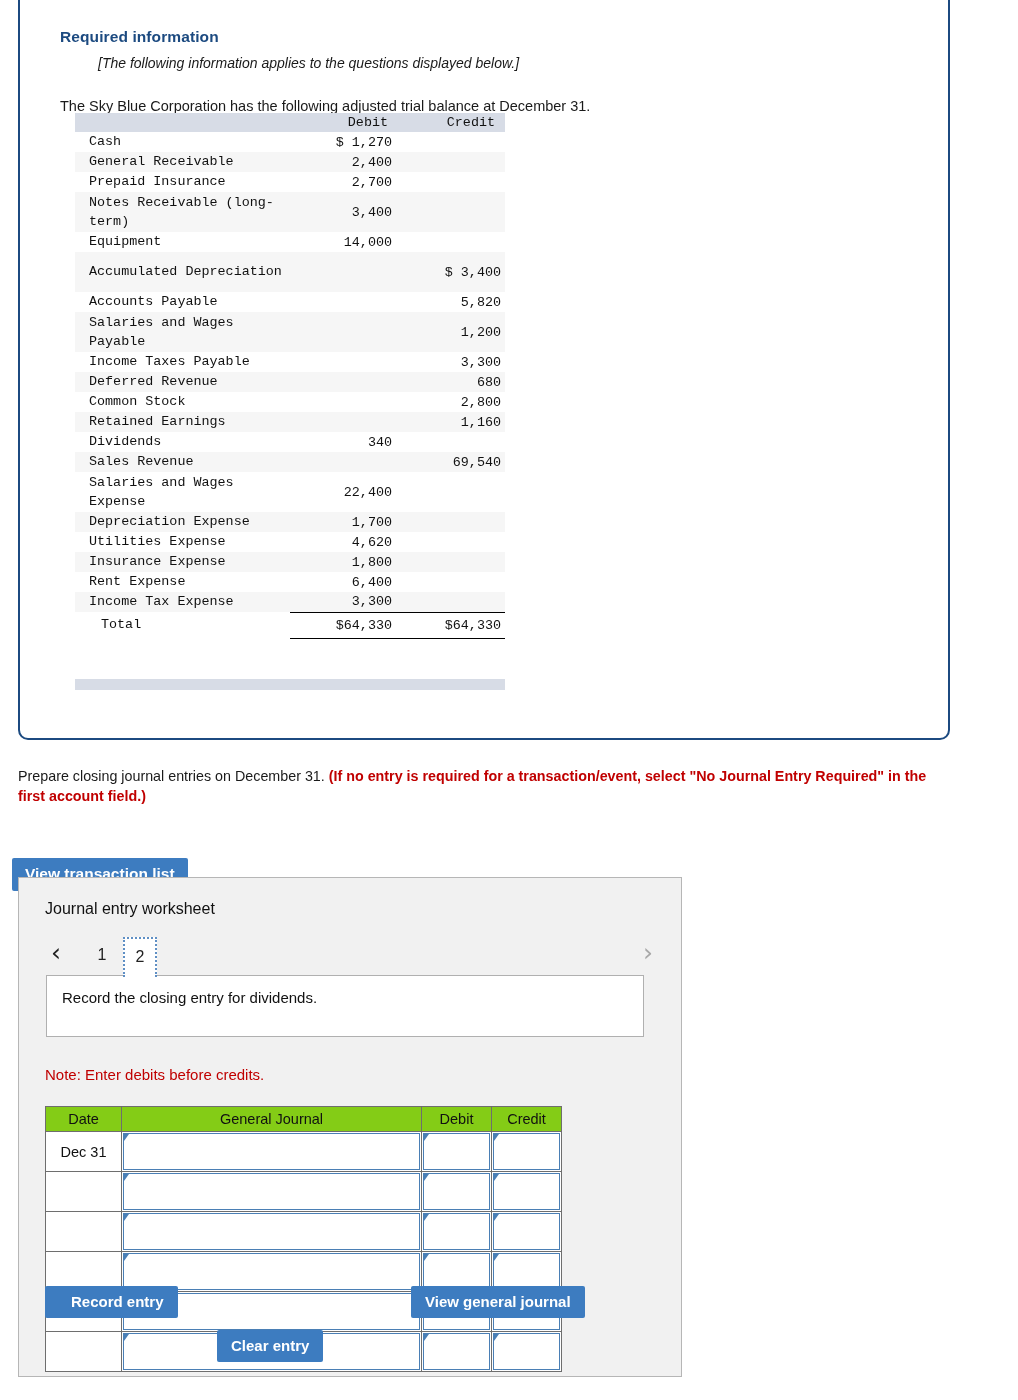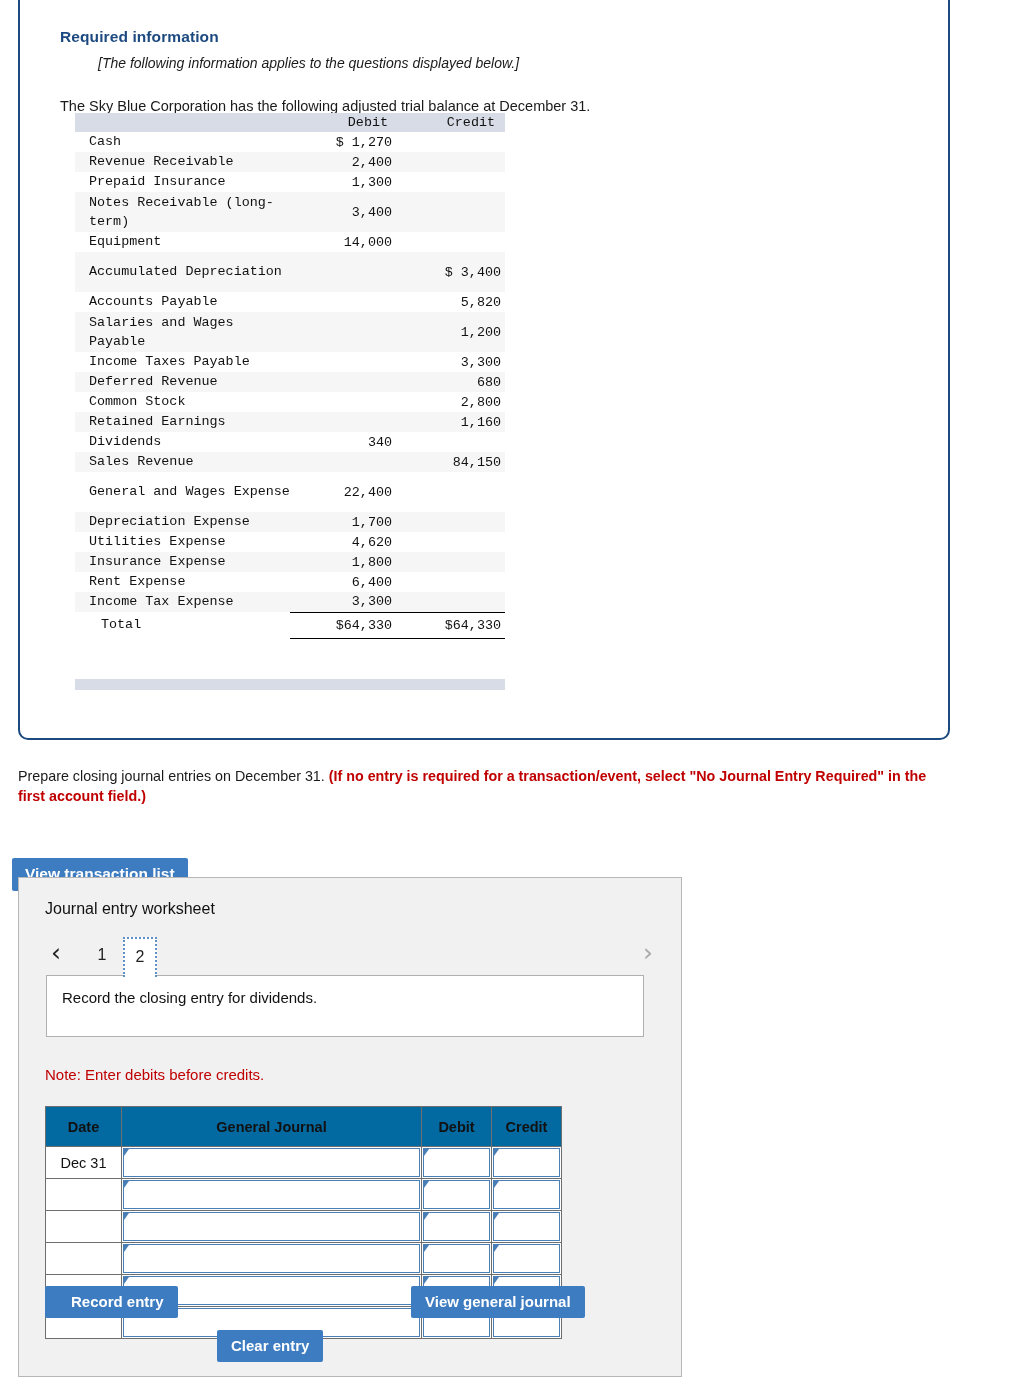--- a/index.html
+++ b/index.html
@@ -154,29 +154,29 @@
 
   
   .jt {
     position: absolute; left: 26px; top: 228px;
     border-collapse: collapse;
     font-family: "Liberation Sans", sans-serif;
   }
   .jt th, .jt td {
     border: 1.5px solid #6e6e6e;
     padding: 0;
-    height: 32px;
+    height: 40px;
     background: #ffffff;
   }
   .jt thead th {
-    background: #0369a1;
+    background: #84cc16;
     color: #111;
     font-size: 14.5px;
-    font-weight: bold;
-    height: 40px;
+    font-weight: normal;
+    height: 25px;
   }
   .w-date { width: 76px; }
   .w-gj { width: 300px; }
   .w-debit { width: 70px; }
   .w-credit { width: 70px; }
   .jt td.date-cell {
     text-align: center;
     font-size: 14.5px;
     color: #111;
   }
@@ -231,27 +231,27 @@
           <td class="c-credit">Credit</td>
         </tr>
       </thead>
       <tbody>
         <tr class="row1">
           <td class="c-label">Cash</td>
           <td class="c-debit">$ 1,270</td>
           <td class="c-credit"></td>
         </tr>
         <tr class="row1">
-          <td class="c-label">Revenue Receivable</td>
+          <td class="c-label">General Receivable</td>
           <td class="c-debit">2,400</td>
           <td class="c-credit"></td>
         </tr>
         <tr class="row1">
           <td class="c-label">Prepaid Insurance</td>
-          <td class="c-debit">1,300</td>
+          <td class="c-debit">2,700</td>
           <td class="c-credit"></td>
         </tr>
         <tr class="row2">
           <td class="c-label">Notes Receivable (long-term)</td>
           <td class="c-debit">3,400</td>
           <td class="c-credit"></td>
         </tr>
         <tr class="row1">
           <td class="c-label">Equipment</td>
           <td class="c-debit">14,000</td>
@@ -293,24 +293,24 @@
           <td class="c-credit">1,160</td>
         </tr>
         <tr class="row1">
           <td class="c-label">Dividends</td>
           <td class="c-debit">340</td>
           <td class="c-credit"></td>
         </tr>
         <tr class="row1">
           <td class="c-label">Sales Revenue</td>
           <td class="c-debit"></td>
-          <td class="c-credit">84,150</td>
+          <td class="c-credit">69,540</td>
         </tr>
         <tr class="row2">
-          <td class="c-label">General and Wages Expense</td>
+          <td class="c-label">Salaries and Wages Expense</td>
           <td class="c-debit">22,400</td>
           <td class="c-credit"></td>
         </tr>
         <tr class="row1">
           <td class="c-label">Depreciation Expense</td>
           <td class="c-debit">1,700</td>
           <td class="c-credit"></td>
         </tr>
         <tr class="row1">
           <td class="c-label">Utilities Expense</td>

